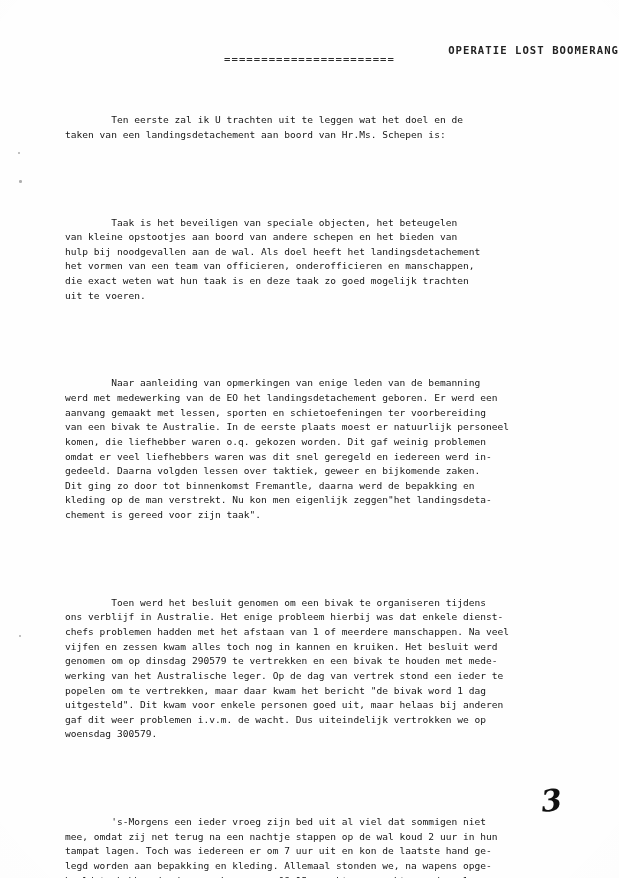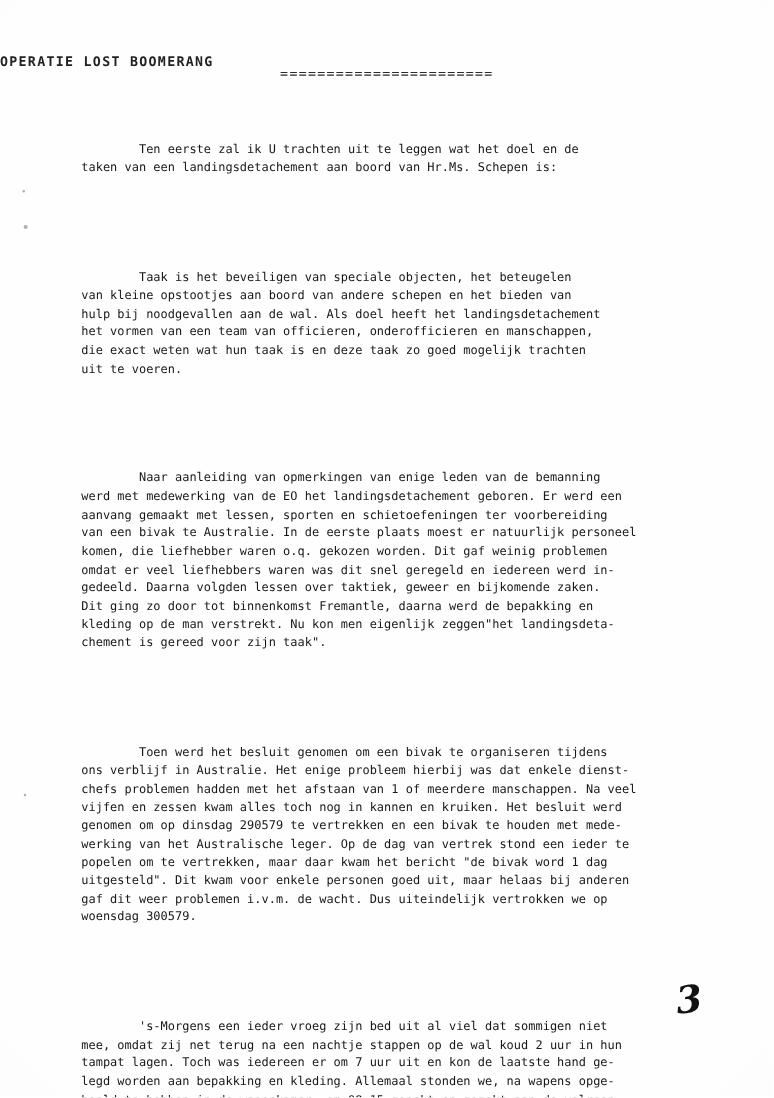--- a/index.html
+++ b/index.html
@@ -25,21 +25,21 @@
     pointer-events: none;
     background:
       radial-gradient(ellipse 120% 110% at 50% 48%, rgba(255,255,255,0) 55%, rgba(0,0,0,0.022) 100%);
   }
 
   #doc-title {
     position: absolute;
     top: 44px;
     left: 0;
     width: 619px;
-    text-align: left;
+    text-align: right;
     font-size: 10.6px;
     letter-spacing: 1.05px;
     font-weight: 600;
     color: #222;
     white-space: pre;
   }
   #doc-title-rule {
     position: absolute;
     top: 55px;
     left: 0;

